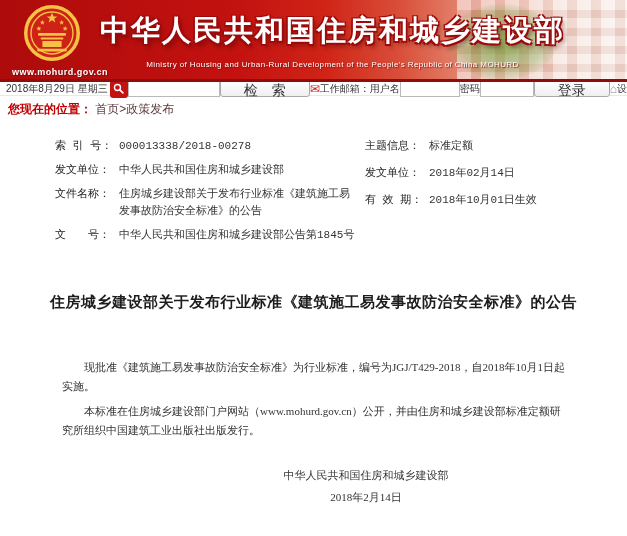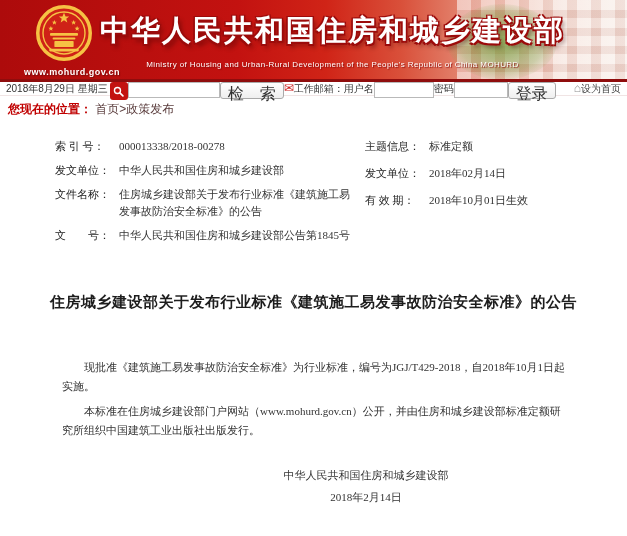--- a/index.html
+++ b/index.html
@@ -9,58 +9,58 @@
   
   .site-header { position: relative; height: 82px; overflow: hidden;
     background: linear-gradient(90deg,#ad0b0b 0%,#c31210 38%,#d02417 52%,#d9503a 64%,#e79a85 78%,#f2d8cd 90%,#f6e7e0 100%);
     border-bottom: 3px solid #8f0d0d; }
   .bldg { position: absolute; right: 0; top: 0; width: 170px; height: 100%; opacity: .55;
     background: repeating-linear-gradient(90deg, rgba(255,255,255,.75) 0 14px, rgba(205,150,140,.35) 14px 24px); }
   .bldg-floors { position: absolute; right: 0; top: 0; width: 170px; height: 100%; opacity: .35;
     background: repeating-linear-gradient(180deg, rgba(255,255,255,.7) 0 10px, rgba(190,130,120,.35) 10px 18px); }
   .tree { position: absolute; right: 70px; top: 4px; width: 110px; height: 76px; border-radius: 50%;
     background: radial-gradient(ellipse at center, rgba(125,165,75,.85) 0%, rgba(125,165,75,.35) 55%, rgba(125,165,75,0) 75%); }
-  .emblem-wrap { position: absolute; left: 24px; top: 5px; width: 80px; text-align: center; }
+  .emblem-wrap { position: absolute; left: 12px; top: 5px; width: 80px; text-align: center; }
   .site-url { margin-top: 2px; font-size: 9px; font-weight: bold; color: #fff;
     letter-spacing: .5px; text-shadow: 1px 1px 1px #7d0a0a; }
   .header-titles { position: absolute; left: 95px; top: 11px; width: 475; width: 475px; text-align: center; }
   .site-title { font-size: 29px; font-weight: 900; letter-spacing: 2px; color: #fff; white-space: nowrap;
     font-family: "Liberation Serif", "DejaVu Serif", serif;
     text-shadow: 1.5px 1.5px 0 #9c0b0b, -1.5px -1.5px 0 #9c0b0b, 1.5px -1.5px 0 #9c0b0b, -1.5px 1.5px 0 #9c0b0b, 3px 4px 4px rgba(60,0,0,.45); }
   .site-subtitle { margin-top: 9px; font-size: 8px; color: #fff; letter-spacing: .4px;
     text-shadow: 1px 1px 1px rgba(140,10,10,.9); }
 
   
-  .toolbar { height: 14px; display: flex; align-items: flex-start; padding: 0 6px;
+  .toolbar { height: 14px; display: flex; align-items: center; padding: 0 6px;
     font-size: 10px; color: #333; white-space: nowrap; border-bottom: 1px solid #f0e4e4; }
   .tb-date { margin-right: 2px; }
   .search-icon-box { width: 18px; height: 18px; background: #c31210; border-radius: 3px;
     display: inline-flex; align-items: center; justify-content: center; flex: 0 0 auto; cursor: pointer; }
   .tb-input { border: 1px solid #b9b9b9; height: 16px; background: #fff; font-size: 10px; padding: 0 3px; }
   .search-input { width: 92px; }
   .user-input { width: 60px; }
   .pass-input { width: 54px; }
   .tb-btn { border: 1px solid #a9a9a9; border-radius: 3px; background: linear-gradient(#fff,#efefef);
-    font-size: 16px; color: #333; padding: 1px 7px; height: 17px; cursor: pointer;
+    font-size: 14px; color: #333; padding: 1px 23px; height: 17px; cursor: pointer;
     font-family: Liberation Sans, sans-serif; }
   .mail-icon { color: #cc2222; font-size: 12px; line-height: 1; }
   .home-icon { color: #8f8f8f; font-size: 12px; line-height: 1; margin-left: auto; }
   .tb-link { color: #444; text-decoration: none; cursor: pointer; }
 
   
   .breadcrumb { padding: 5px 8px 4px; font-size: 12px; }
   .crumb-prefix { color: #c00000; font-weight: bold; }
   .crumb-path { color: #5a3c3c; cursor: pointer; }
 
   
   .doc { font-family: "Liberation Serif", "DejaVu Serif", serif; color: #333; }
   .meta { display: flex; padding: 16px 0 0 55px; font-size: 11px; }
   .meta-col-left { width: 310px; }
   .meta-col-right { flex: 1; }
-  .meta-row { display: flex; margin-bottom: 7px; line-height: 1.55; }
+  .meta-row { display: flex; margin-bottom: 7px; line-height: 1.55; font-family: Liberation Mono, monospace; }
   .meta-col-right .meta-row { margin-bottom: 10px; }
   .meta-label { width: 64px; flex: 0 0 auto; color: #222; }
   .meta-value { width: 238px; color: #333; }
   .meta-col-right .meta-value { width: 190px; }
 
   .article-title { margin-top: 42px; text-align: center; font-size: 15px; font-weight: bold;
     letter-spacing: .5px; color: #1d1d1d; }
   .article-body { margin: 46px 62px 12px; }
   .article-body p { text-indent: 2em; font-size: 11px; line-height: 19px; margin-bottom: 6px; color: #333; }
   .signature { width: 230px; margin: 24px 146px 0 auto; text-align: center; font-size: 11px; line-height: 2; }

